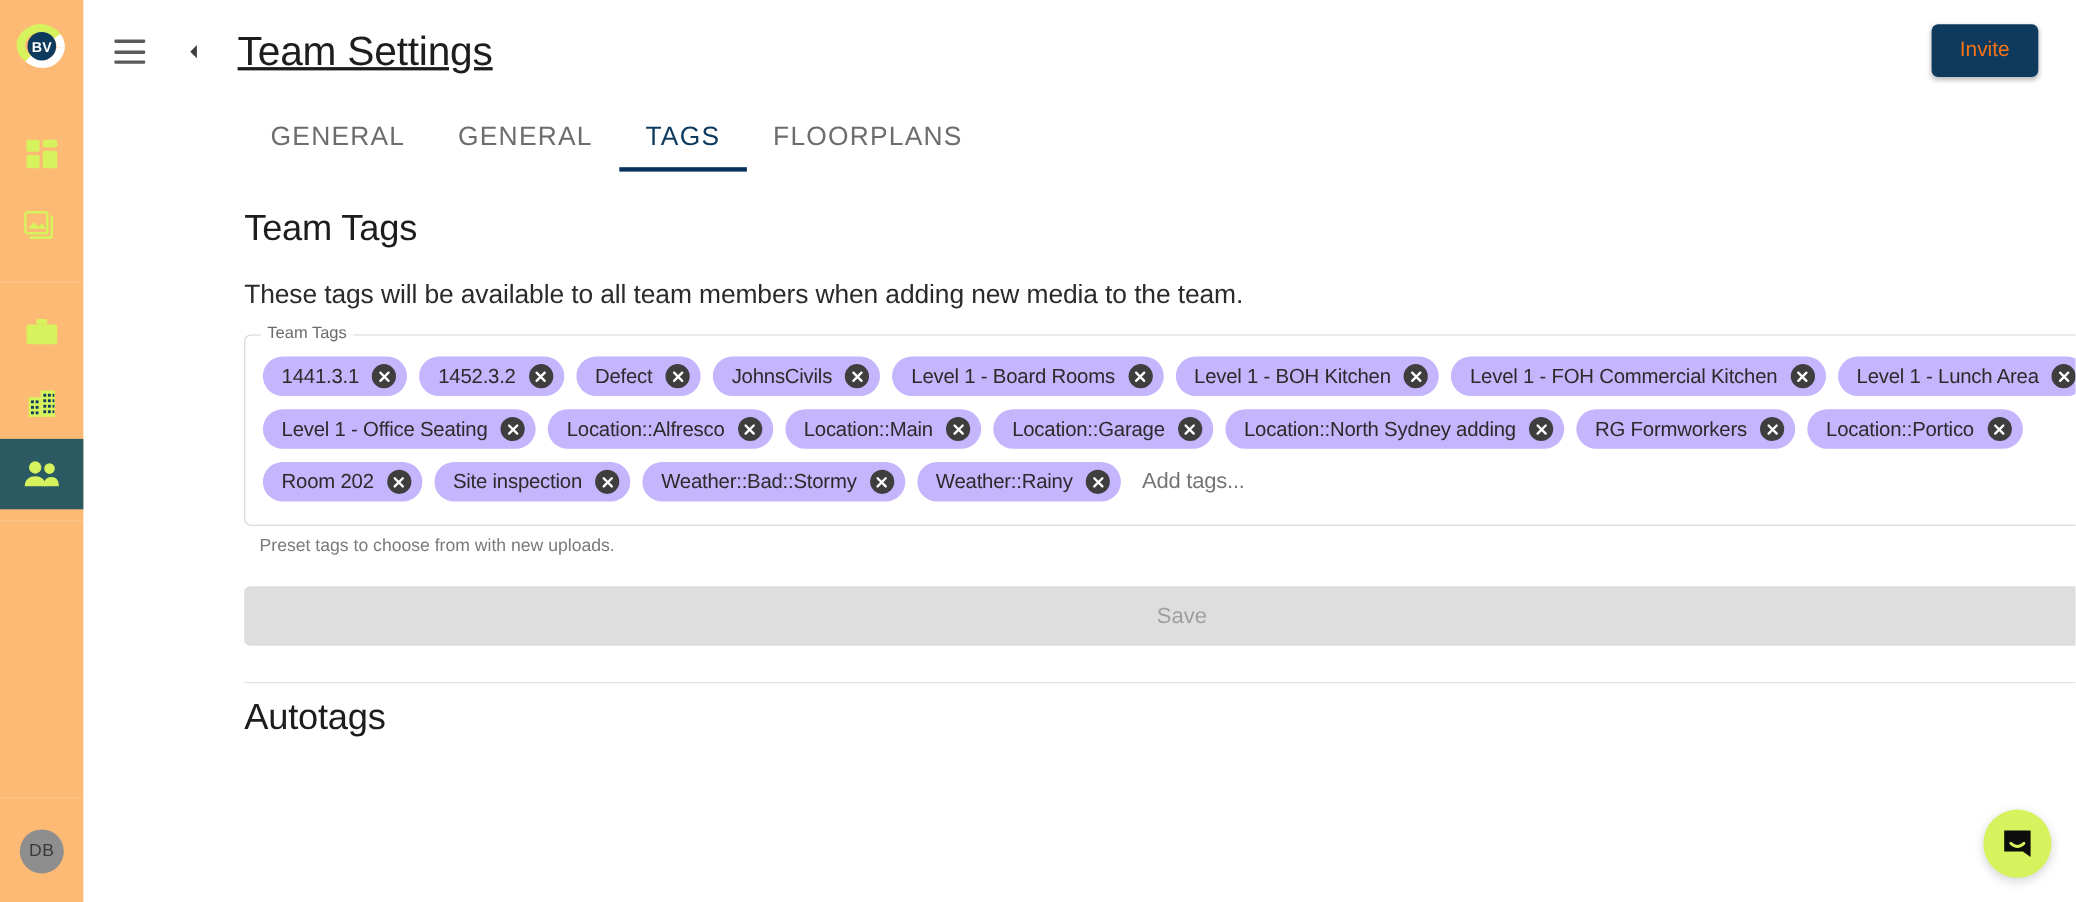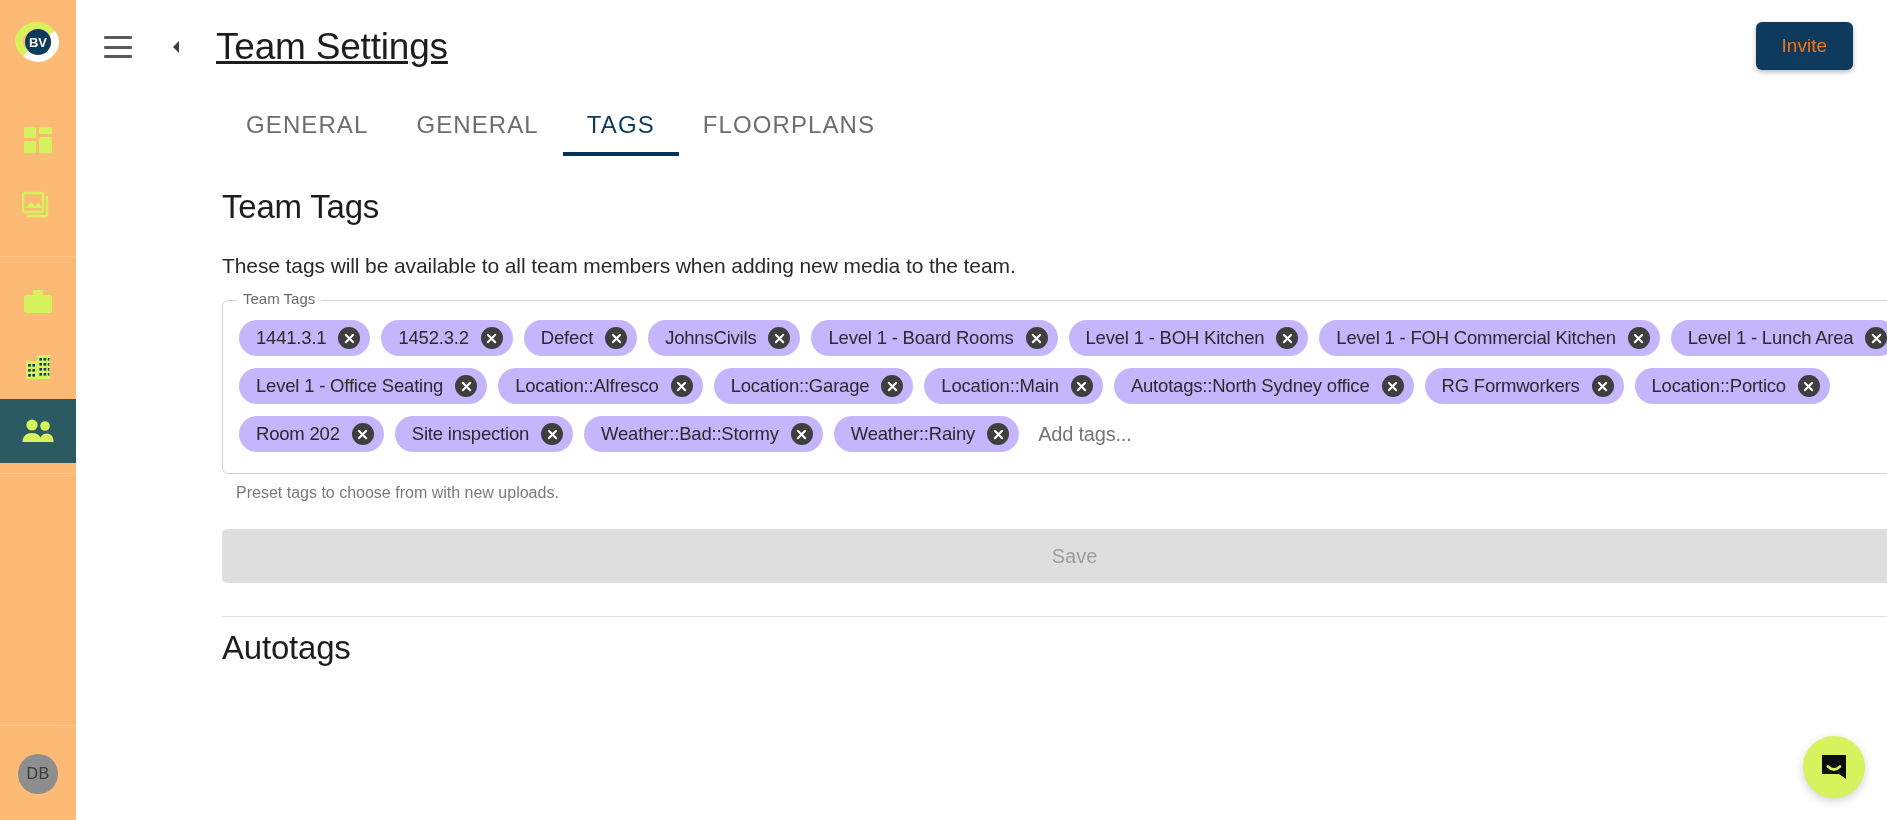--- a/index.html
+++ b/index.html
@@ -108,21 +108,21 @@
     height: 4px; background: #05315a;
   }
 
   .content { padding: 0 34px 0 146px; }
 
   .section-title {
     font-size: 33px; color: #1d1d1d; font-weight: 400;
     margin-top: 32px; letter-spacing: -0.2px;
   }
   .section-desc {
-    font-size: 21px; color: #2a2a2a; margin-top: 28px;
+    font-size: 24px; color: #2a2a2a; margin-top: 28px;
     letter-spacing: -0.1px;
   }
 
   
   .tagbox {
     margin-top: 22px;
     border: 1px solid #cfd3d8;
     border-radius: 6px;
     padding: 13px 16px 15px 16px;
     position: relative;
@@ -390,37 +390,37 @@
             </span>
             <span class="chip">
               <span>Location::Alfresco</span>
               <span class="chip-x">
                 <svg width="11" height="11" viewBox="0 0 11 11" aria-hidden="true">
                   <path d="M1.8 1.8 L9.2 9.2 M9.2 1.8 L1.8 9.2" stroke="#ffffff" stroke-width="2.1" stroke-linecap="round"></path>
                 </svg>
               </span>
             </span>
             <span class="chip">
+              <span>Location::Main</span>
+              <span class="chip-x">
+                <svg width="11" height="11" viewBox="0 0 11 11" aria-hidden="true">
+                  <path d="M1.8 1.8 L9.2 9.2 M9.2 1.8 L1.8 9.2" stroke="#ffffff" stroke-width="2.1" stroke-linecap="round"></path>
+                </svg>
+              </span>
+            </span>
+            <span class="chip">
               <span>Location::Garage</span>
               <span class="chip-x">
                 <svg width="11" height="11" viewBox="0 0 11 11" aria-hidden="true">
                   <path d="M1.8 1.8 L9.2 9.2 M9.2 1.8 L1.8 9.2" stroke="#ffffff" stroke-width="2.1" stroke-linecap="round"></path>
                 </svg>
               </span>
             </span>
             <span class="chip">
-              <span>Location::Main</span>
-              <span class="chip-x">
-                <svg width="11" height="11" viewBox="0 0 11 11" aria-hidden="true">
-                  <path d="M1.8 1.8 L9.2 9.2 M9.2 1.8 L1.8 9.2" stroke="#ffffff" stroke-width="2.1" stroke-linecap="round"></path>
-                </svg>
-              </span>
-            </span>
-            <span class="chip">
-              <span>Autotags::North Sydney office</span>
+              <span>Location::North Sydney adding</span>
               <span class="chip-x">
                 <svg width="11" height="11" viewBox="0 0 11 11" aria-hidden="true">
                   <path d="M1.8 1.8 L9.2 9.2 M9.2 1.8 L1.8 9.2" stroke="#ffffff" stroke-width="2.1" stroke-linecap="round"></path>
                 </svg>
               </span>
             </span>
             <span class="chip">
               <span>RG Formworkers</span>
               <span class="chip-x">
                 <svg width="11" height="11" viewBox="0 0 11 11" aria-hidden="true">

